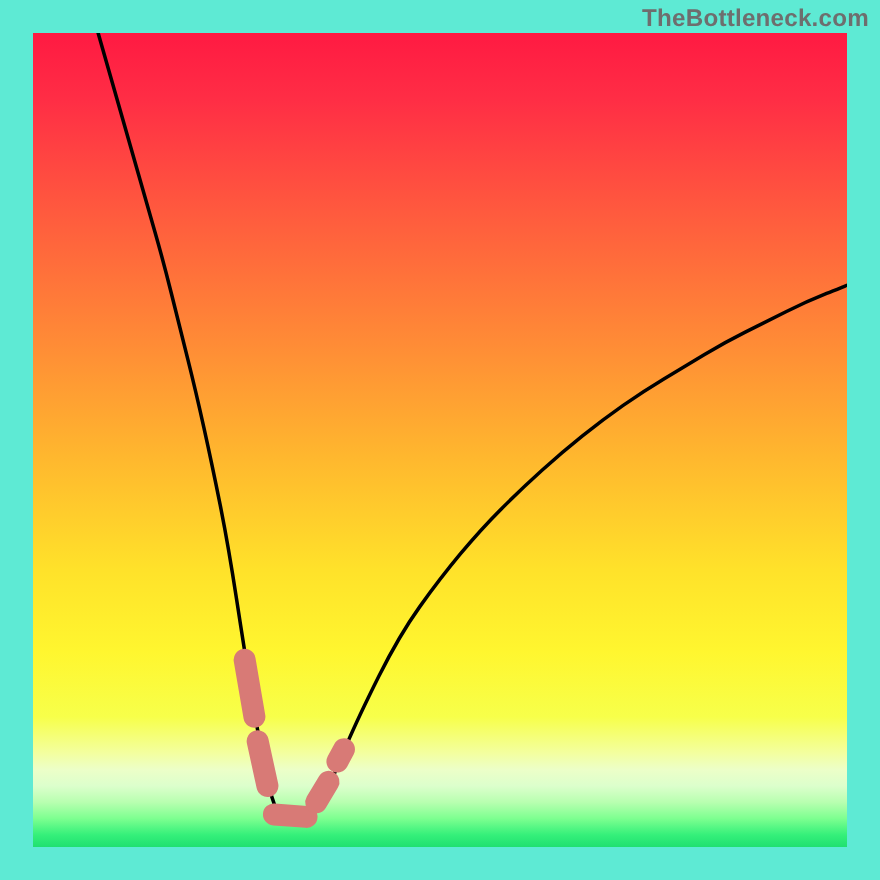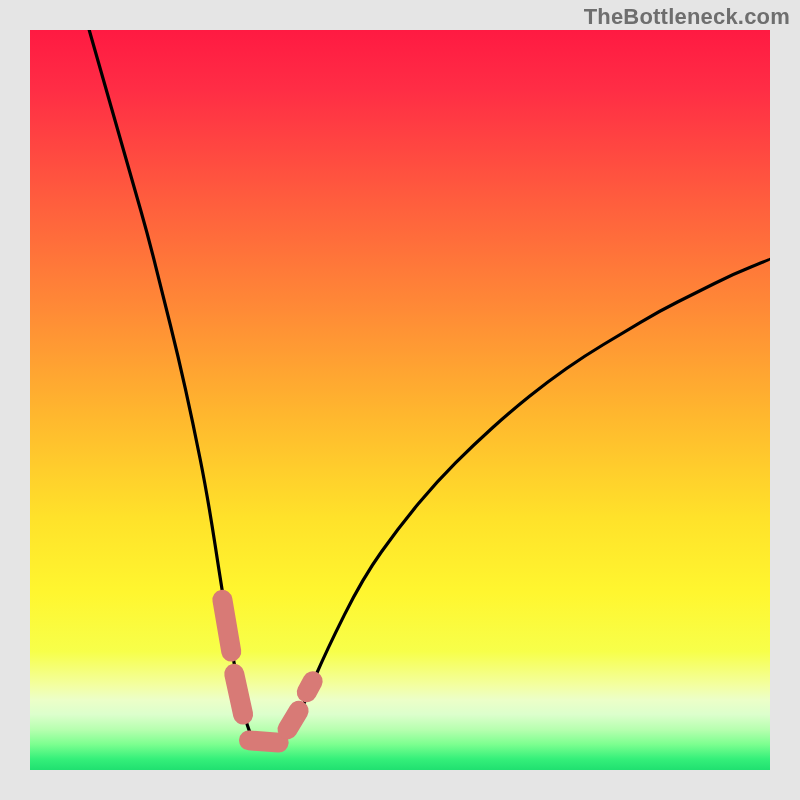--- a/index.html
+++ b/index.html
@@ -9,21 +9,21 @@
     height: 800px;
     background: #000;
     overflow: hidden;
   }
   .frame {
     position: absolute;
     left: 0;
     top: 0;
     width: 800px;
     height: 800px;
-    background: #e5e5e5;
+    background: #5eead4;
   }
   .plot {
     position: absolute;
     left: 30px;
     top: 30px;
     width: 740px;
     height: 740px;
     overflow: hidden;
   }
   .gradient {

